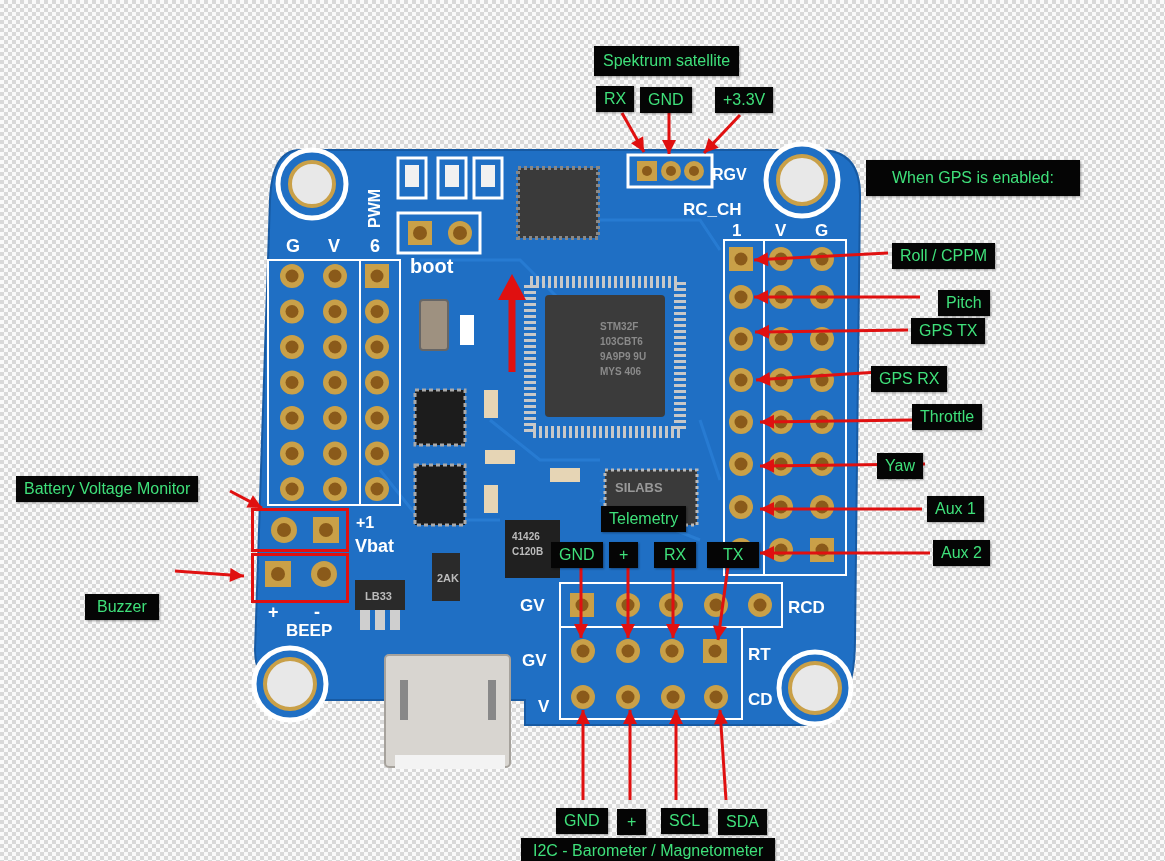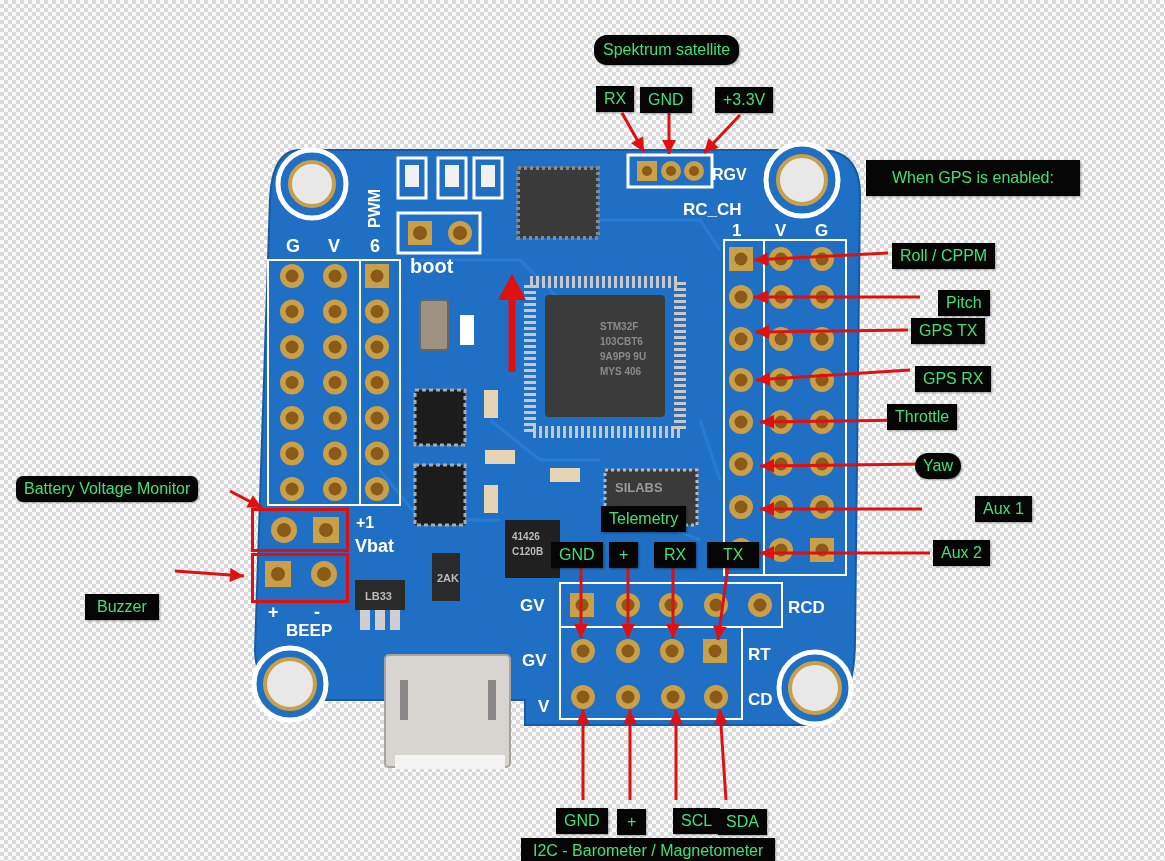--- a/index.html
+++ b/index.html
@@ -328,42 +328,42 @@
       <line x1="676" y1="800" x2="676" y2="710" stroke="#e01010" stroke-width="3"></line>
       <polygon points="676,710 669,724 683,724" fill="#e01010"></polygon>
       <line x1="726" y1="800" x2="720" y2="710" stroke="#e01010" stroke-width="3"></line>
       <polygon points="720,710 713.9467700423365,724.4346252836589 727.9157622523292,723.5033591363261" fill="#e01010"></polygon>
     </g>
 </svg>
 
 <div class="redbox" style="left:251px;top:508px;width:98px;height:44px;"></div>
 <div class="redbox" style="left:251px;top:553px;width:98px;height:50px;"></div>
 
-<div class="label" style="left:594px;top:35px;padding:5px 9px;border-radius:13px;">Spektrum satellite</div>
+<div class="label" style="left:594px;top:46px;padding:5px 9px;">Spektrum satellite</div>
 <div class="label" style="left:596px;top:86px;">RX</div>
 <div class="label" style="left:640px;top:87px;">GND</div>
 <div class="label" style="left:699px;top:87px;margin-left:16px;">+3.3V</div>
 
 <div class="label" style="left:866px;top:160px;padding:8px 26px;">When GPS is enabled:</div>
 
 <div class="label" style="left:892px;top:243px;">Roll / CPPM</div>
 <div class="label" style="left:924px;top:290px;margin-left:14px;">Pitch</div>
 <div class="label" style="left:911px;top:318px;text-align:center;">GPS TX</div>
-<div class="label" style="left:915px;top:366px;">GPS RX</div>
-<div class="label" style="left:887px;top:404px;text-align:right;">Throttle</div>
-<div class="label" style="left:915px;top:453px;border-radius:13px;">Yaw</div>
-<div class="label" style="left:927px;top:496px;margin-left:48px;">Aux 1</div>
+<div class="label" style="left:871px;top:366px;">GPS RX</div>
+<div class="label" style="left:912px;top:404px;text-align:right;">Throttle</div>
+<div class="label" style="left:877px;top:453px;">Yaw</div>
+<div class="label" style="left:927px;top:496px;">Aux 1</div>
 <div class="label" style="left:933px;top:540px;">Aux 2</div>
 
-<div class="label" style="left:16px;top:476px;border-radius:7px;">Battery Voltage Monitor</div>
+<div class="label" style="left:16px;top:476px;">Battery Voltage Monitor</div>
 <div class="label" style="left:85px;top:558px;padding:3px 12px;margin-top:36px;">Buzzer</div>
 
 <div class="label" style="left:601px;top:506px;padding:3px 8px;">Telemetry</div>
 <div class="label" style="left:551px;top:542px;">GND</div>
 <div class="label" style="left:609px;top:542px;padding:3px 10px;">+</div>
 <div class="label" style="left:654px;top:542px;padding:3px 10px;">RX</div>
 <div class="label" style="left:707px;top:542px;padding:3px 16px;">TX</div>
 
 <div class="label" style="left:556px;top:808px;">GND</div>
 <div class="label" style="left:617px;top:809px;padding:3px 10px;">+</div>
-<div class="label" style="left:661px;top:808px;margin-left:12px;">SCL</div>
+<div class="label" style="left:661px;top:808px;">SCL</div>
 <div class="label" style="left:718px;top:809px;">SDA</div>
 <div class="label" style="left:521px;top:838px;padding:3px 12px;">I2C - Barometer / Magnetometer</div>
 
 </body></html>

